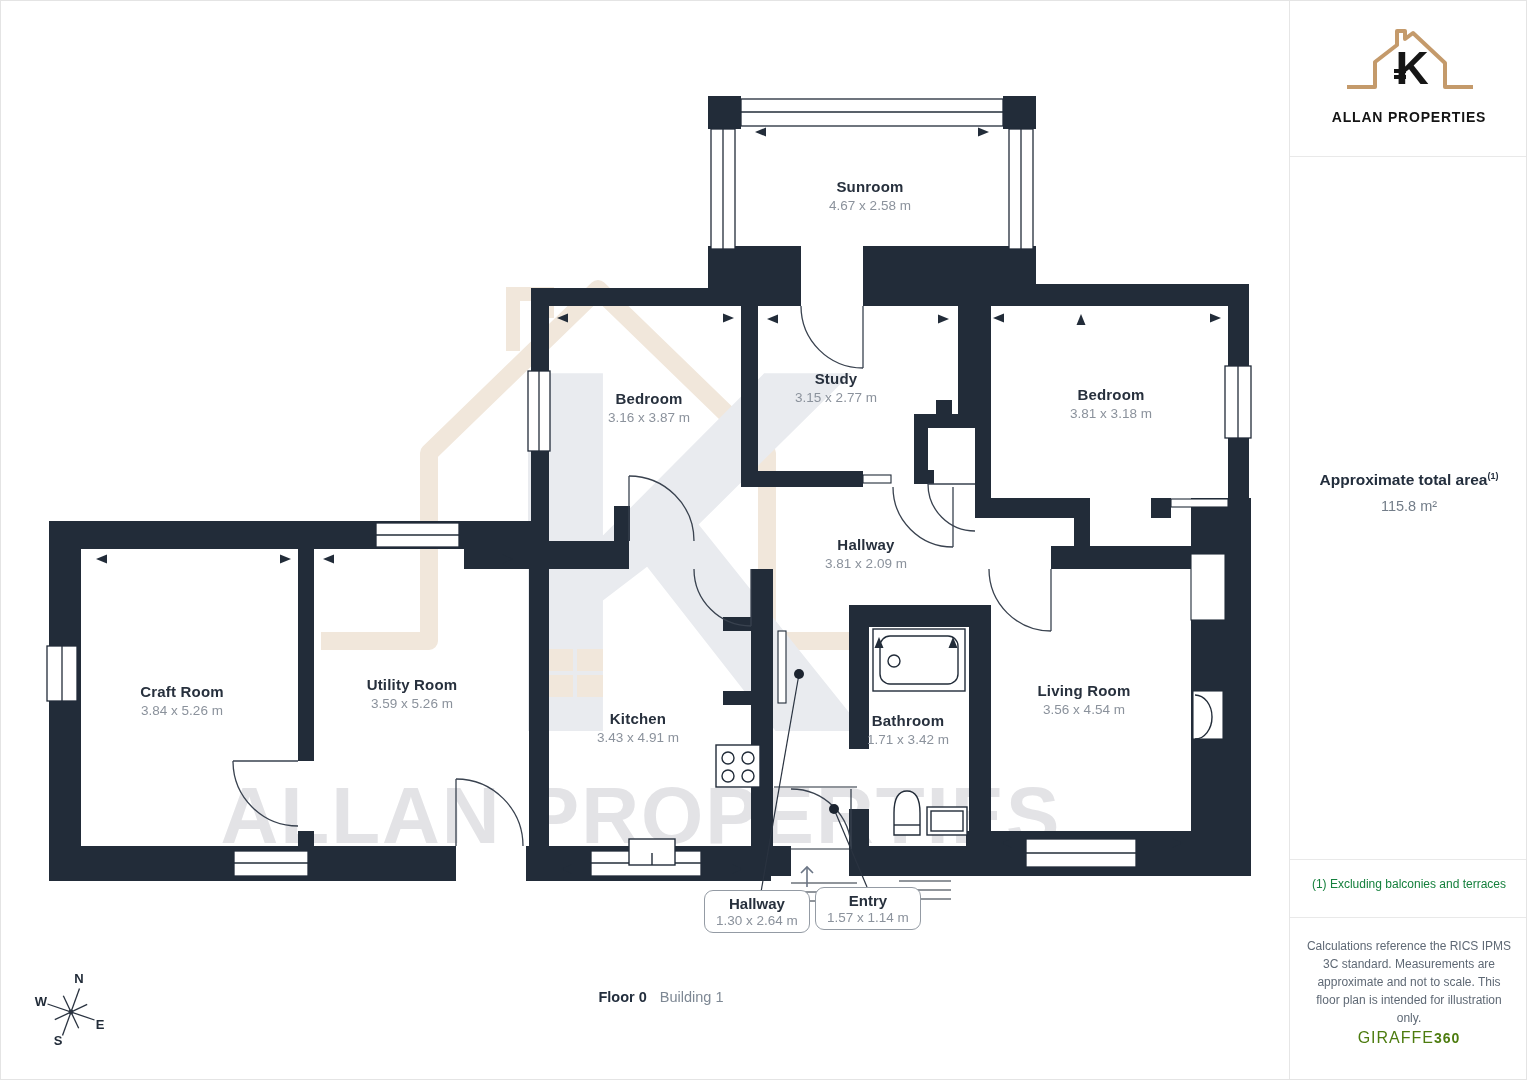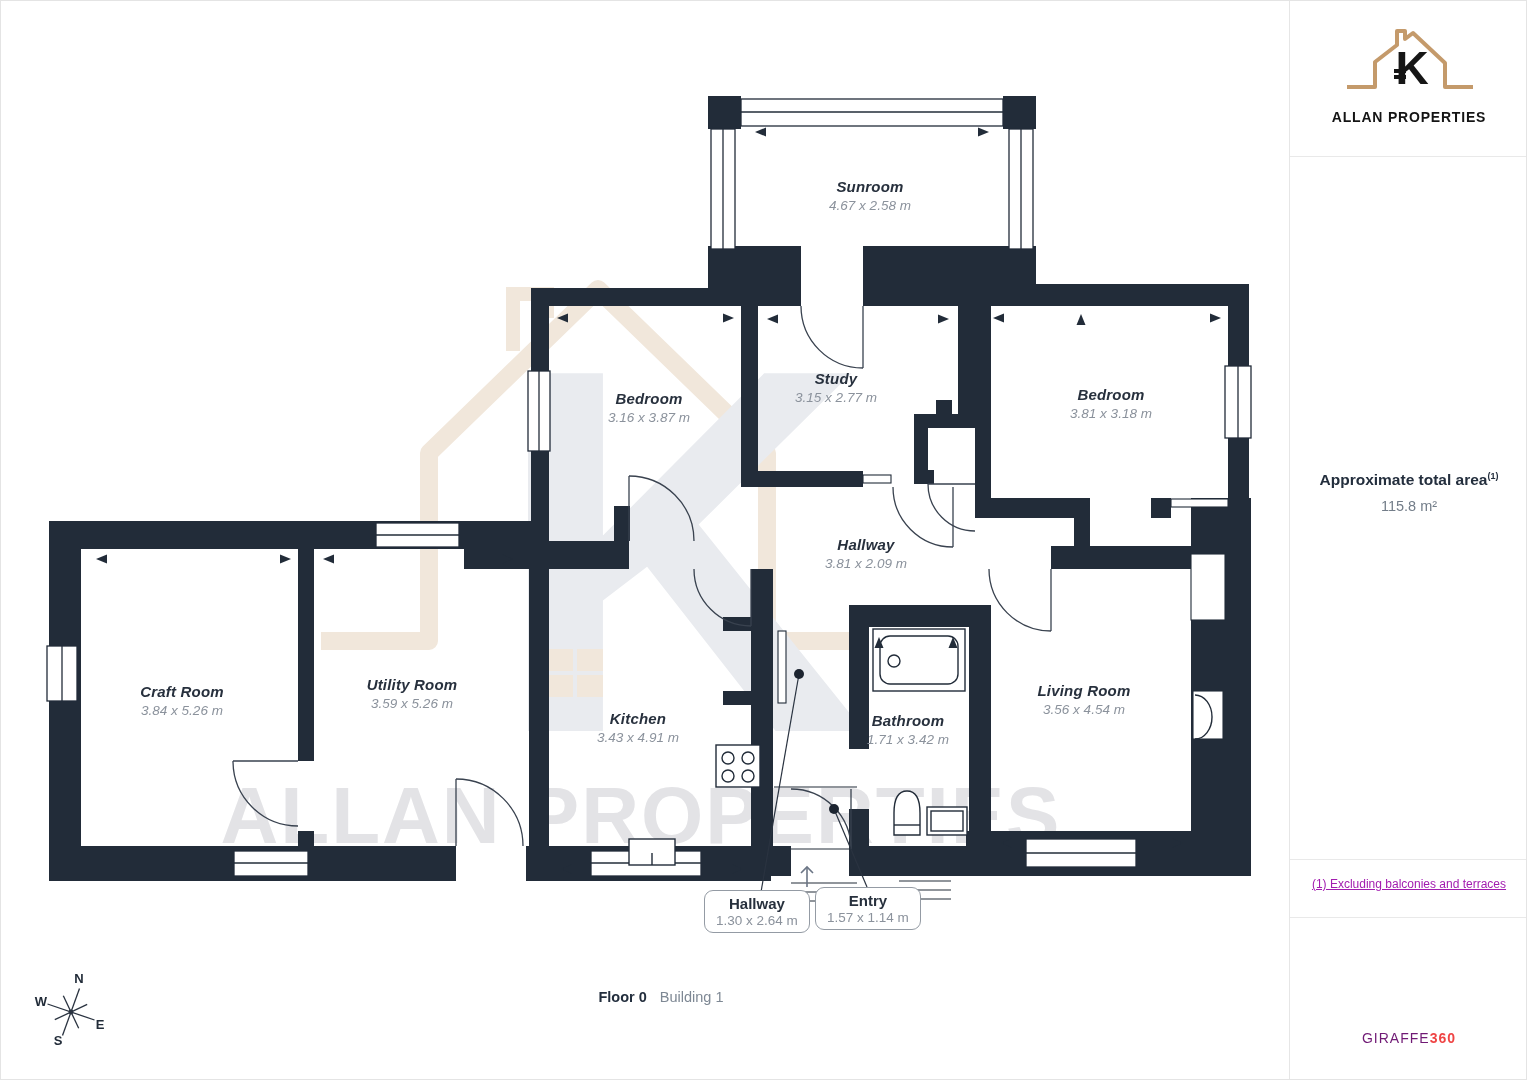--- a/index.html
+++ b/index.html
@@ -1,47 +1,47 @@
 <!DOCTYPE html>
 <html><head>
 <meta charset="utf-8">
 <style>
   html,body{margin:0;padding:0;background:#fff;}
   .page{position:relative;width:1527px;height:1080px;background:#fff;overflow:hidden;
         font-family:"Liberation Sans",sans-serif;border:1px solid #e4e4e4;box-sizing:border-box;}
   .plan{position:absolute;left:0;top:0;width:1288px;height:1080px;}
   .plan-svg{position:absolute;left:0;top:0;}
-  .rlabel{position:absolute;transform:translate(-50%,-50%);text-align:center;white-space:nowrap;font-style:italic;}
+  .rlabel{position:absolute;transform:translate(-50%,-50%);text-align:center;white-space:nowrap;}
   .rlabel .nm{display:block;font-size:15px;font-weight:bold;color:#27303d;letter-spacing:.2px;}
   .rlabel .dm{display:block;font-size:13.5px;color:#8b929c;margin-top:3px;}
   .callout{position:absolute;background:#fff;border:1.5px solid #949ba4;border-radius:9px;
            padding:4px 11px;text-align:center;white-space:nowrap;z-index:3;}
   .callout .nm{display:block;font-size:15px;font-weight:bold;color:#27303d;}
   .callout .dm{display:block;font-size:13.5px;color:#8b929c;margin-top:1px;}
   .floor-label{position:absolute;left:540px;top:977px;width:240px;display:flex;
                justify-content:center;align-items:baseline;gap:13px;}
   .floor-label .f{font-size:14.5px;font-weight:bold;color:#232e3d;}
   .floor-label .b{font-size:14.5px;color:#7e8894;margin-top:11px;}
   .sidebar{position:absolute;left:1288px;top:0;width:239px;height:1080px;background:#fff;
            border-left:1px solid #e6e6e6;box-sizing:border-box;}
   .sb-divider{position:absolute;left:0;right:0;height:1px;background:#e9e9e9;}
   .logo-block{position:absolute;top:22px;left:0;right:0;text-align:center;}
   .logo-brand{font-size:14px;font-weight:800;color:#141414;letter-spacing:.8px;margin-top:2px;}
   .area-block{position:absolute;top:470px;left:0;right:0;text-align:center;}
   .area-label{font-size:15.5px;font-weight:bold;color:#232e3d;}
   .sup{font-size:9px;vertical-align:super;font-weight:bold;color:#232e3d;}
   .area-value{font-size:14.5px;color:#737d89;margin-top:9px;}
   .footnote{position:absolute;top:876px;left:0;right:0;text-align:center;
-            font-size:12px;color:#a21caf;text-decoration:underline;}
+            font-size:12px;color:#15803d;}
   .disclaimer{position:absolute;top:936px;left:0;right:0;}
   .disclaimer p{width:206px;margin:0 auto;text-align:center;font-size:12px;
                 line-height:1.5;color:#5f6975;}
   .credit{position:absolute;top:1028px;left:0;right:0;text-align:center;letter-spacing:1px;}
-  .credit .cn{font-size:14px;color:#701a75;}
-  .credit .cs{font-size:14px;font-weight:800;color:#ef4444;}
+  .credit .cn{font-size:16px;color:#4d7c0f;}
+  .credit .cs{font-size:14px;font-weight:800;color:#4d7c0f;}
 </style>
 </head>
 <body>
 
 <div class="page">
 
   <div class="plan">
 
     <svg class="plan-svg" width="1288" height="1080" viewBox="0 0 1288 1080">
 
@@ -322,18 +322,21 @@
       </div>
       <div class="area-value">115.8 m²</div>
     </div>
 
     <div class="sb-divider" style="top:858px;"></div>
 
     <div class="footnote">(1) Excluding balconies and terraces</div>
 
     <div class="sb-divider" style="top:916px;"></div>
 
+    <div class="disclaimer">
+      <p>Calculations reference the RICS IPMS 3C standard. Measurements are approximate and not to scale. This floor plan is intended for illustration only.</p>
+    </div>
 
     <div class="credit">
       <span class="cn">GIRAFFE</span><span class="cs">360</span>
     </div>
   </div>
 </div>
 
 </body></html>

